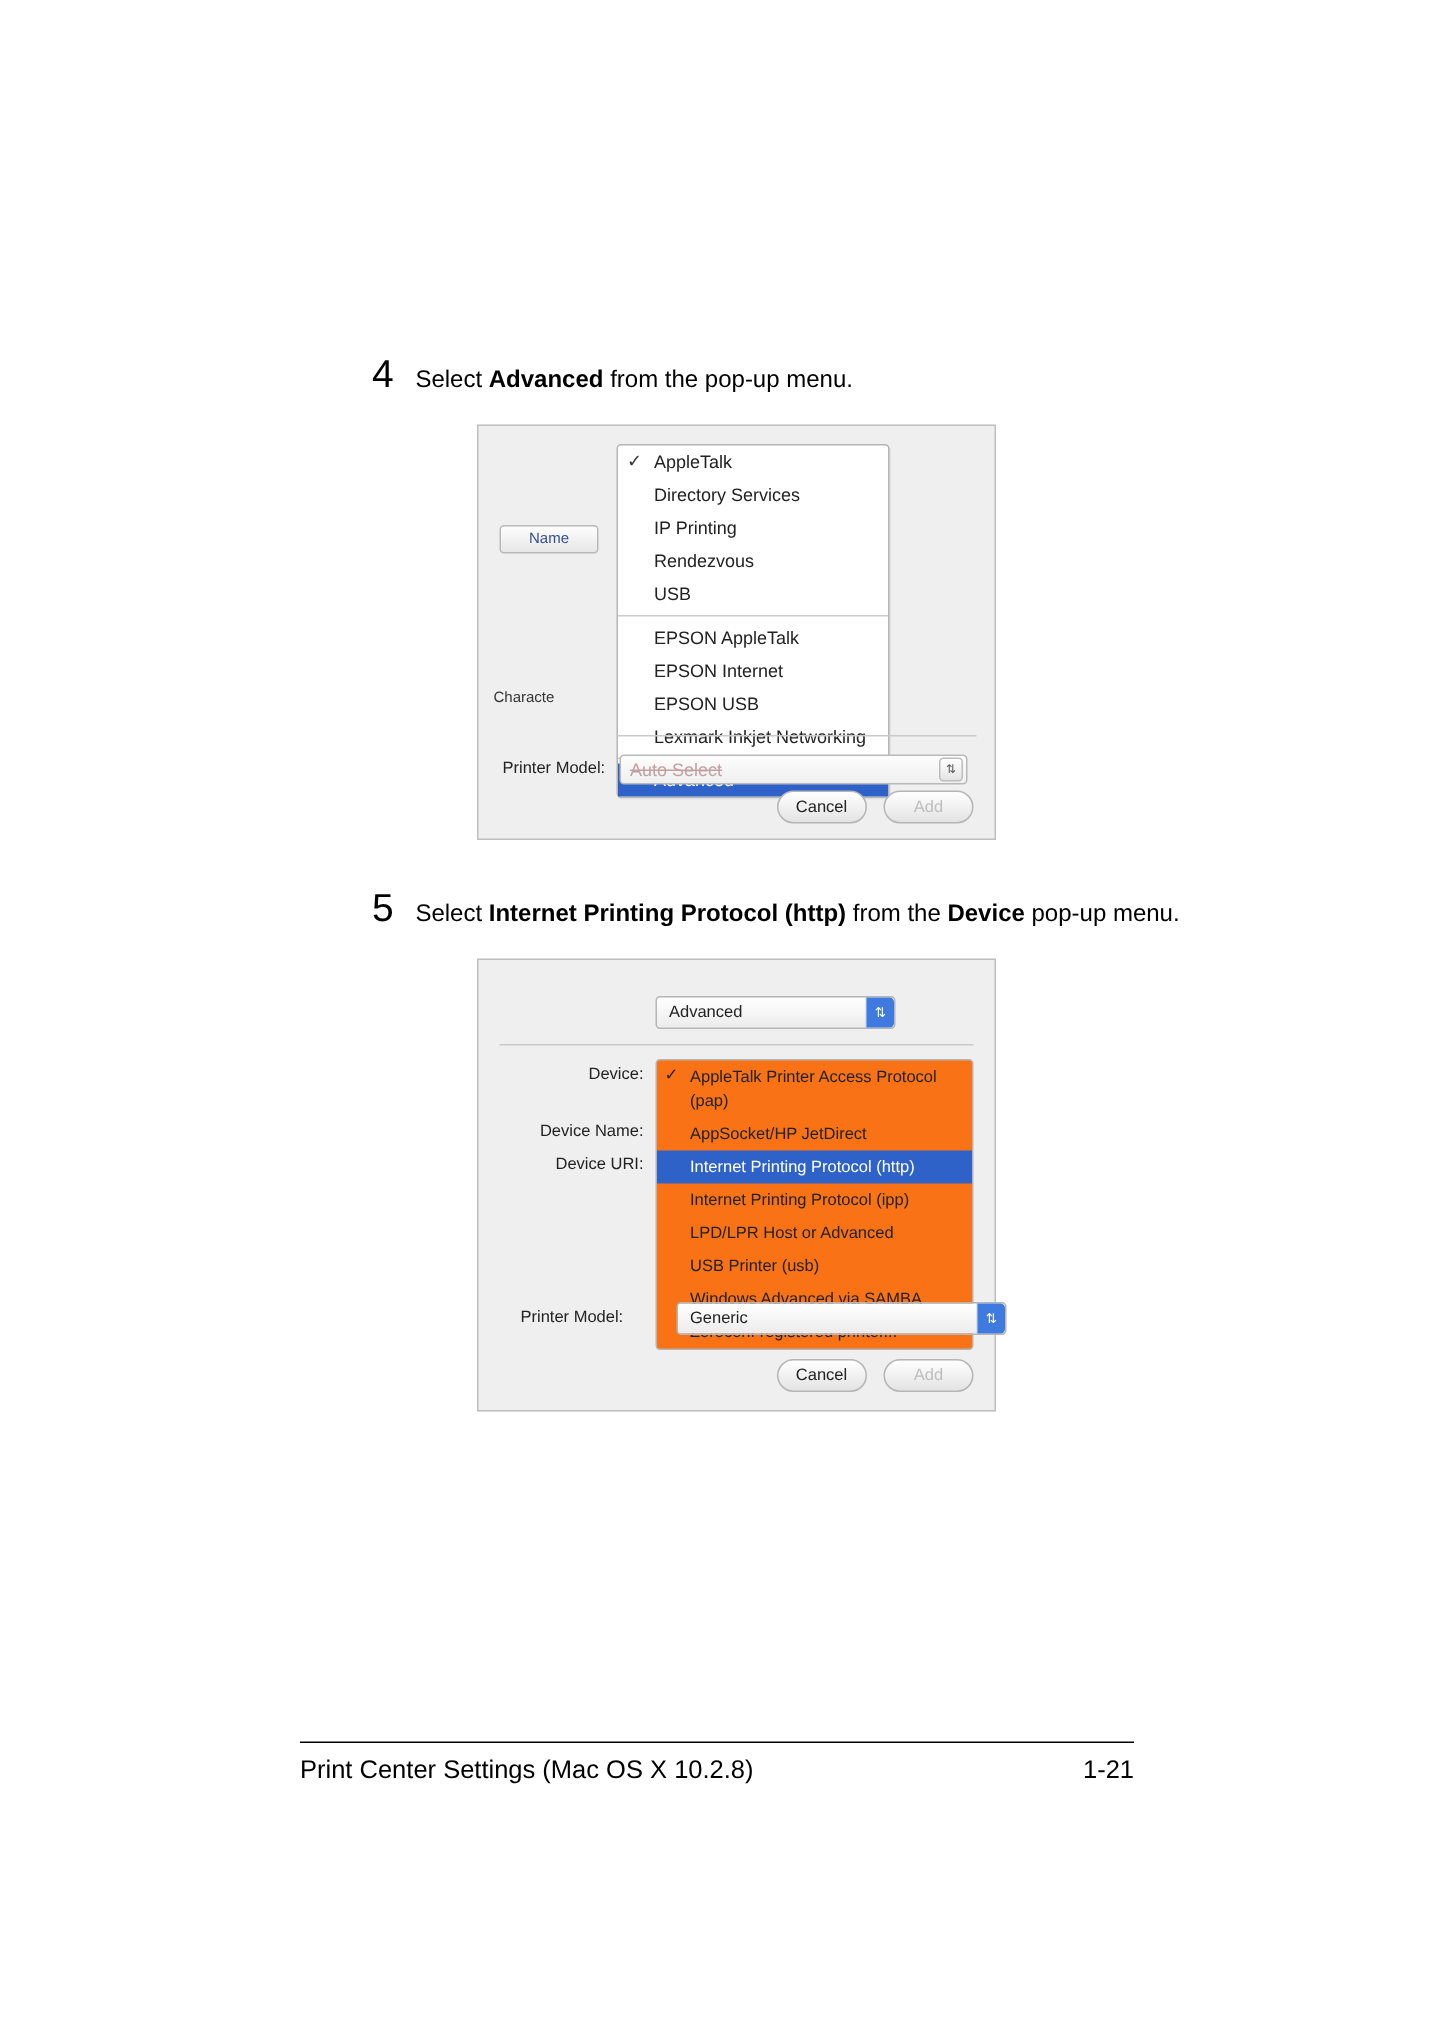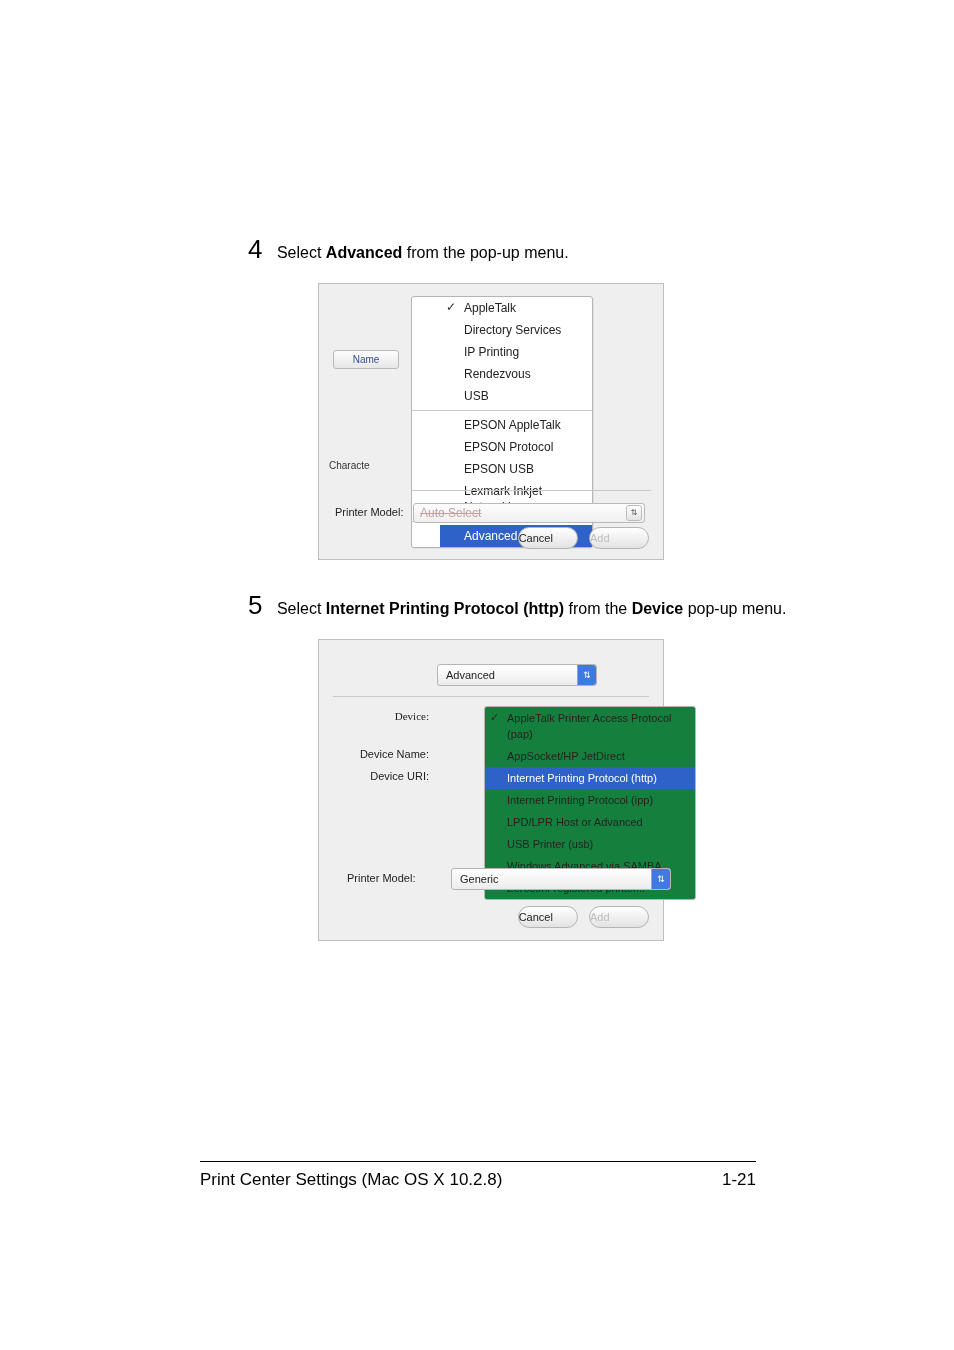--- a/index.html
+++ b/index.html
@@ -4,42 +4,42 @@
 <style>
   html,body{margin:0;padding:0;background:#fff;font-family:"Helvetica Neue",Helvetica,Arial,sans-serif;color:#000;}
   .page{width:954px;height:1350px;position:relative;margin:0 auto;box-sizing:border-box;padding:230px 92px 0 248px;}
   .step{font-size:16px;margin:0 0 14px 0;line-height:1.5;}
   .step .num{font-size:26px;font-weight:400;margin-right:10px;display:inline-block;vertical-align:baseline;}
   .step b{font-weight:700;}
   .shot{border:1px solid #bfbfbf;background:#efefef;margin:0 auto 26px auto;position:relative;font-size:12px;color:#222;}
   
   #s1{width:344px;height:275px;margin-left:70px;}
   #s1 .menu{position:absolute;left:92px;top:12px;width:180px;background:#fff;border:1px solid #b5b5b5;border-radius:3px;box-shadow:1px 1px 0 rgba(0,0,0,.05);}
-  #s1 .menu .row{padding:3px 8px 3px 24px;position:relative;line-height:16px;margin-left:28px;}
+  #s1 .menu .row{padding:3px 8px 3px 24px;position:relative;line-height:16px;}
   #s1 .menu .sep{border-top:1px solid #ccc;margin:3px 0;}
   #s1 .menu .chk:before{content:"✓";position:absolute;left:6px;top:2px;font-size:12px;color:#333;}
   #s1 .menu .hl{background:#2f62c9;color:#fff;}
   #s1 .leftcol{position:absolute;left:0;top:62px;width:116px;height:125px;}
   #s1 .nametab{position:absolute;left:14px;top:4px;width:64px;height:17px;background:linear-gradient(#fdfdfd,#e7e7e7);border:1px solid #b9b9b9;border-radius:3px;font-size:10px;text-align:center;line-height:17px;color:#324f8f;}
   #s1 .chset{position:absolute;left:10px;bottom:0;font-size:10px;color:#333;}
   #s1 .pmlabel{position:absolute;left:16px;top:222px;font-size:11px;}
   #s1 .pmfield{position:absolute;left:94px;top:219px;width:230px;height:18px;border:1px solid #b9b9b9;border-radius:3px;background:linear-gradient(#fdfdfd,#efefef);}
   #s1 .pmfield .ghost{color:#c3a0a0;font-size:12px;padding-left:6px;line-height:18px;text-decoration:line-through;}
   #s1 .pmfield .ud{position:absolute;right:2px;top:1px;width:14px;height:14px;border:1px solid #bcbcbc;border-radius:3px;background:linear-gradient(#fff,#e4e4e4);font-size:8px;text-align:center;line-height:14px;color:#555;}
   #s1 .btns{position:absolute;right:14px;bottom:10px;}
   #s1 .divider{position:absolute;left:92px;right:12px;top:206px;border-top:1px solid #c9c9c9;}
-  .pill{display:inline-block;min-width:58px;height:20px;border:1px solid #b5b5b5;border-radius:11px;background:linear-gradient(#ffffff,#e3e3e3);font-size:11px;line-height:20px;text-align:left;margin-left:8px;color:#222;}
+  .pill{display:inline-block;min-width:58px;height:20px;border:1px solid #b5b5b5;border-radius:11px;background:linear-gradient(#ffffff,#e3e3e3);font-size:11px;line-height:20px;text-align:center;margin-left:8px;color:#222;}
   .pill.dis{color:#bdbdbd;}
   
   #s2{width:344px;height:300px;margin-left:70px;}
   #s2 .advbtn{position:absolute;left:118px;top:24px;width:150px;height:20px;border:1px solid #b5b5b5;border-radius:3px;background:linear-gradient(#fff,#ececec);font-size:11px;line-height:20px;padding-left:8px;}
   #s2 .advbtn .blue{position:absolute;right:0;top:0;width:18px;height:20px;background:#3e7ae0;border-left:1px solid #8aa9de;border-radius:0 3px 3px 0;color:#fff;text-align:center;font-size:9px;line-height:20px;}
   #s2 .divider{position:absolute;left:14px;right:14px;top:56px;border-top:1px solid #c9c9c9;}
   #s2 .lbl{position:absolute;font-size:11px;color:#222;text-align:right;width:98px;}
-  #s2 .menu2{position:absolute;left:118px;top:66px;width:210px;background:#15803d;border:1px solid #b5b5b5;border-radius:3px;margin-left:47px;}
+  #s2 .menu2{position:absolute;left:118px;top:66px;width:210px;background:#f97316;border:1px solid #b5b5b5;border-radius:3px;}
   #s2 .menu2 .row{padding:3px 8px 3px 22px;line-height:16px;position:relative;font-size:11px;}
   #s2 .menu2 .chk:before{content:"✓";position:absolute;left:5px;top:2px;}
   #s2 .menu2 .hl{background:#2f62c9;color:#fff;}
   #s2 .pmlabel2{position:absolute;left:28px;top:232px;font-size:11px;}
   #s2 .pmfield2{position:absolute;left:132px;top:228px;width:210px;height:20px;border:1px solid #b5b5b5;border-radius:3px;background:linear-gradient(#fff,#ececec);font-size:11px;line-height:20px;padding-left:8px;}
   #s2 .pmfield2 .blue{position:absolute;right:0;top:0;width:18px;height:20px;background:#3e7ae0;border-left:1px solid #8aa9de;border-radius:0 3px 3px 0;color:#fff;text-align:center;font-size:9px;line-height:20px;}
   #s2 .btns{position:absolute;right:14px;bottom:12px;}
   
   .foot{position:absolute;left:200px;right:198px;bottom:160px;border-top:1px solid #000;padding-top:8px;display:flex;justify-content:space-between;font-size:17px;}
 </style>
@@ -61,21 +61,21 @@
       <div class="chset">Characte</div>
     </div>
     <div class="menu">
       <div class="row chk">AppleTalk</div>
       <div class="row">Directory Services</div>
       <div class="row">IP Printing</div>
       <div class="row">Rendezvous</div>
       <div class="row">USB</div>
       <div class="sep"></div>
       <div class="row">EPSON AppleTalk</div>
-      <div class="row">EPSON Protocol</div>
+      <div class="row">EPSON Internet</div>
       <div class="row">EPSON USB</div>
       <div class="row">Lexmark Inkjet Networking</div>
       <div class="sep"></div>
       <div class="row hl">Advanced</div>
     </div>
     <div class="divider"></div>
     <div class="pmlabel">Printer Model:</div>
     <div class="pmfield">
       <span class="ghost">Auto Select</span>
       <span class="ud">⇅</span>
@@ -92,21 +92,21 @@
       <span>Select </span><b>Internet Printing Protocol (http)</b><span> from the </span><b>Device</b><span> pop-up menu.</span>
     </span>
   </p>
 
   <div id="s2" class="shot">
     <div class="advbtn">
       <span>Advanced</span>
       <span class="blue">⇅</span>
     </div>
     <div class="divider"></div>
-    <div class="lbl" style="left:12px;top:70px;font-family:Liberation Serif, serif;">Device:</div>
+    <div class="lbl" style="left:12px;top:70px;">Device:</div>
     <div class="lbl" style="left:12px;top:108px;">Device Name:</div>
     <div class="lbl" style="left:12px;top:130px;">Device URI:</div>
     <div class="menu2">
       <div class="row chk">AppleTalk Printer Access Protocol (pap)</div>
       <div class="row">AppSocket/HP JetDirect</div>
       <div class="row hl">Internet Printing Protocol (http)</div>
       <div class="row">Internet Printing Protocol (ipp)</div>
       <div class="row">LPD/LPR Host or Advanced</div>
       <div class="row">USB Printer (usb)</div>
       <div class="row">Windows Advanced via SAMBA</div>

